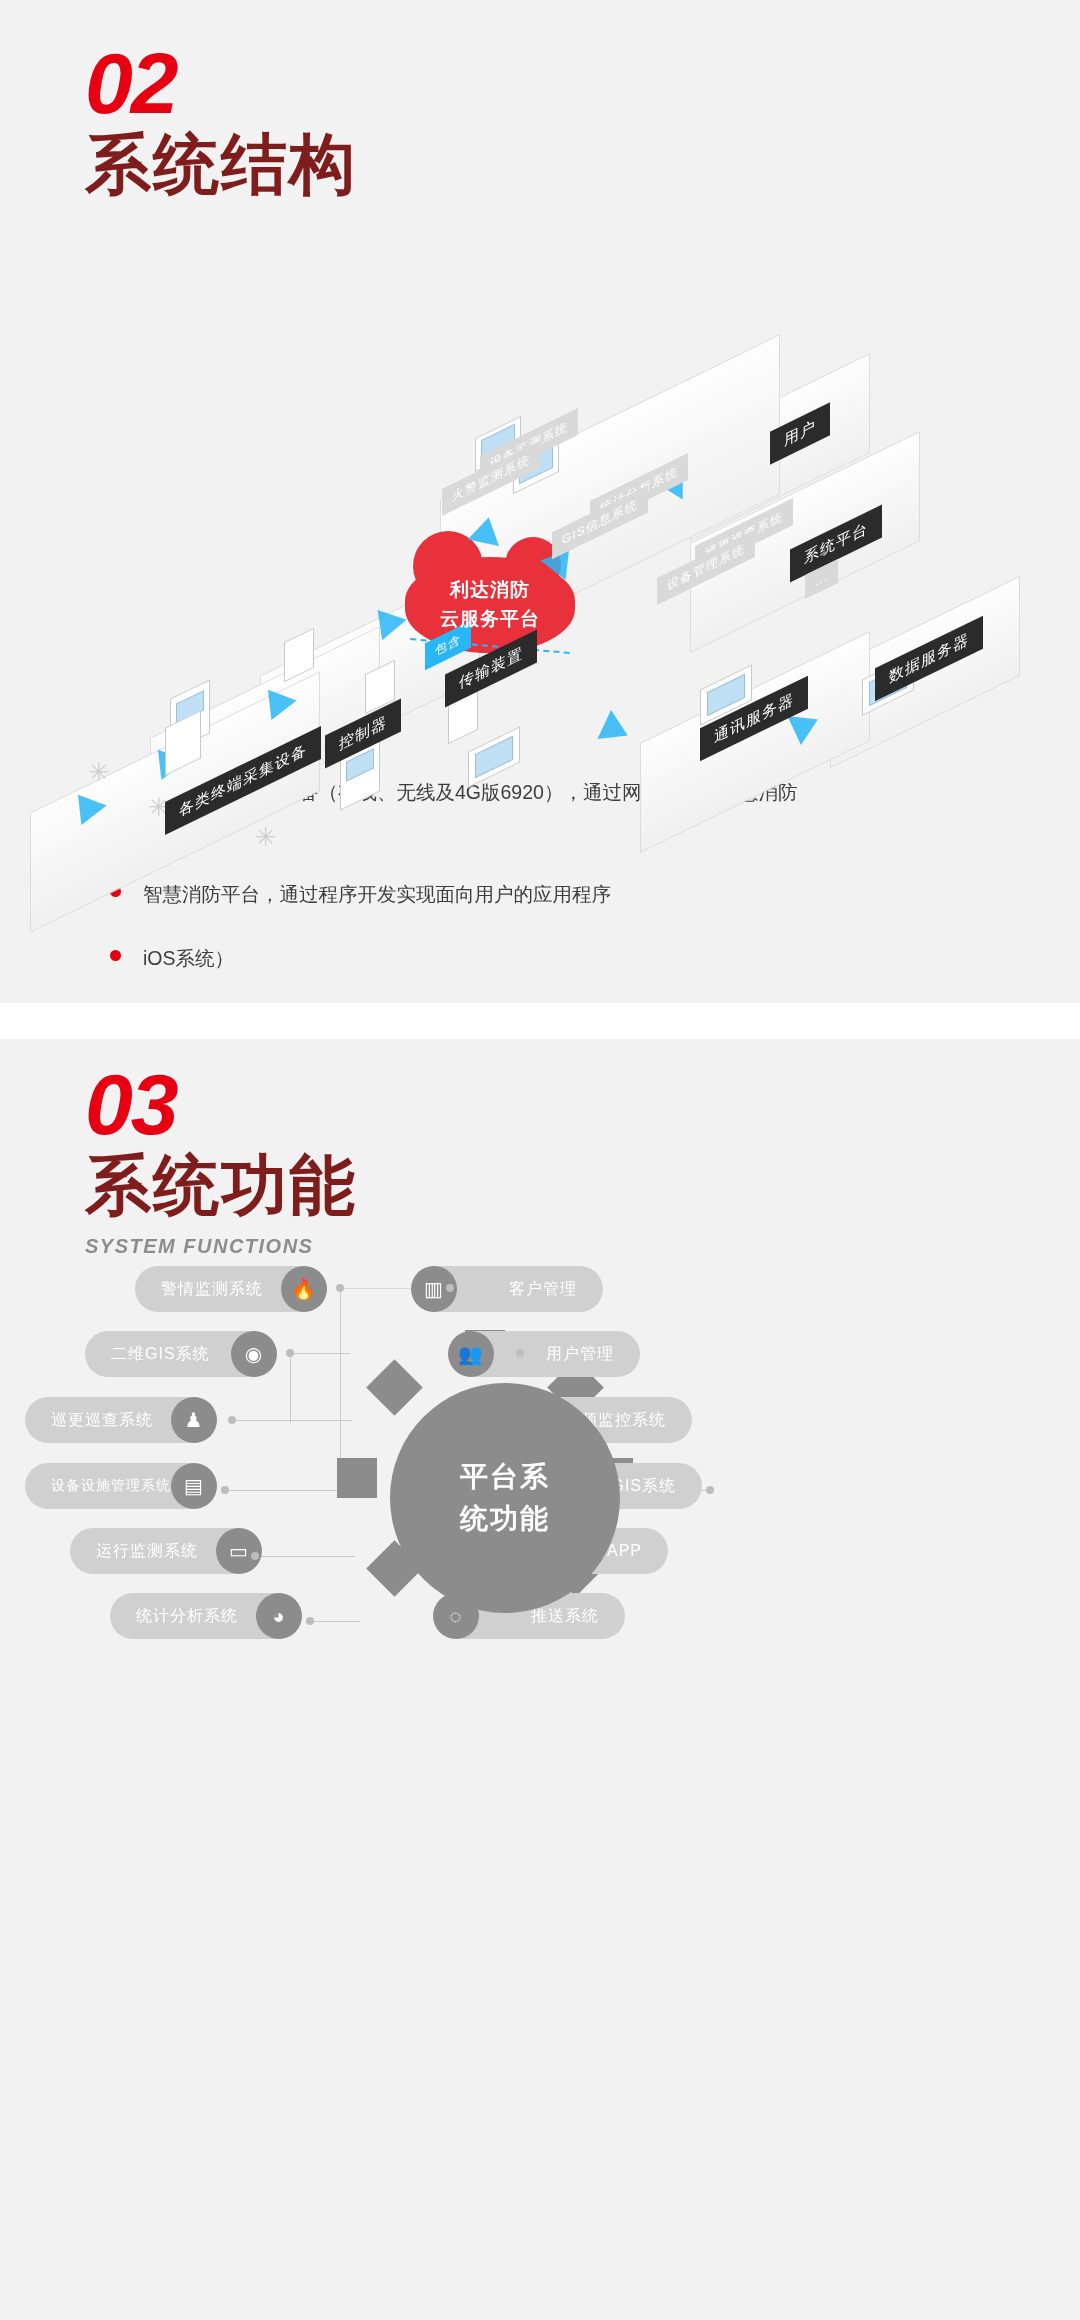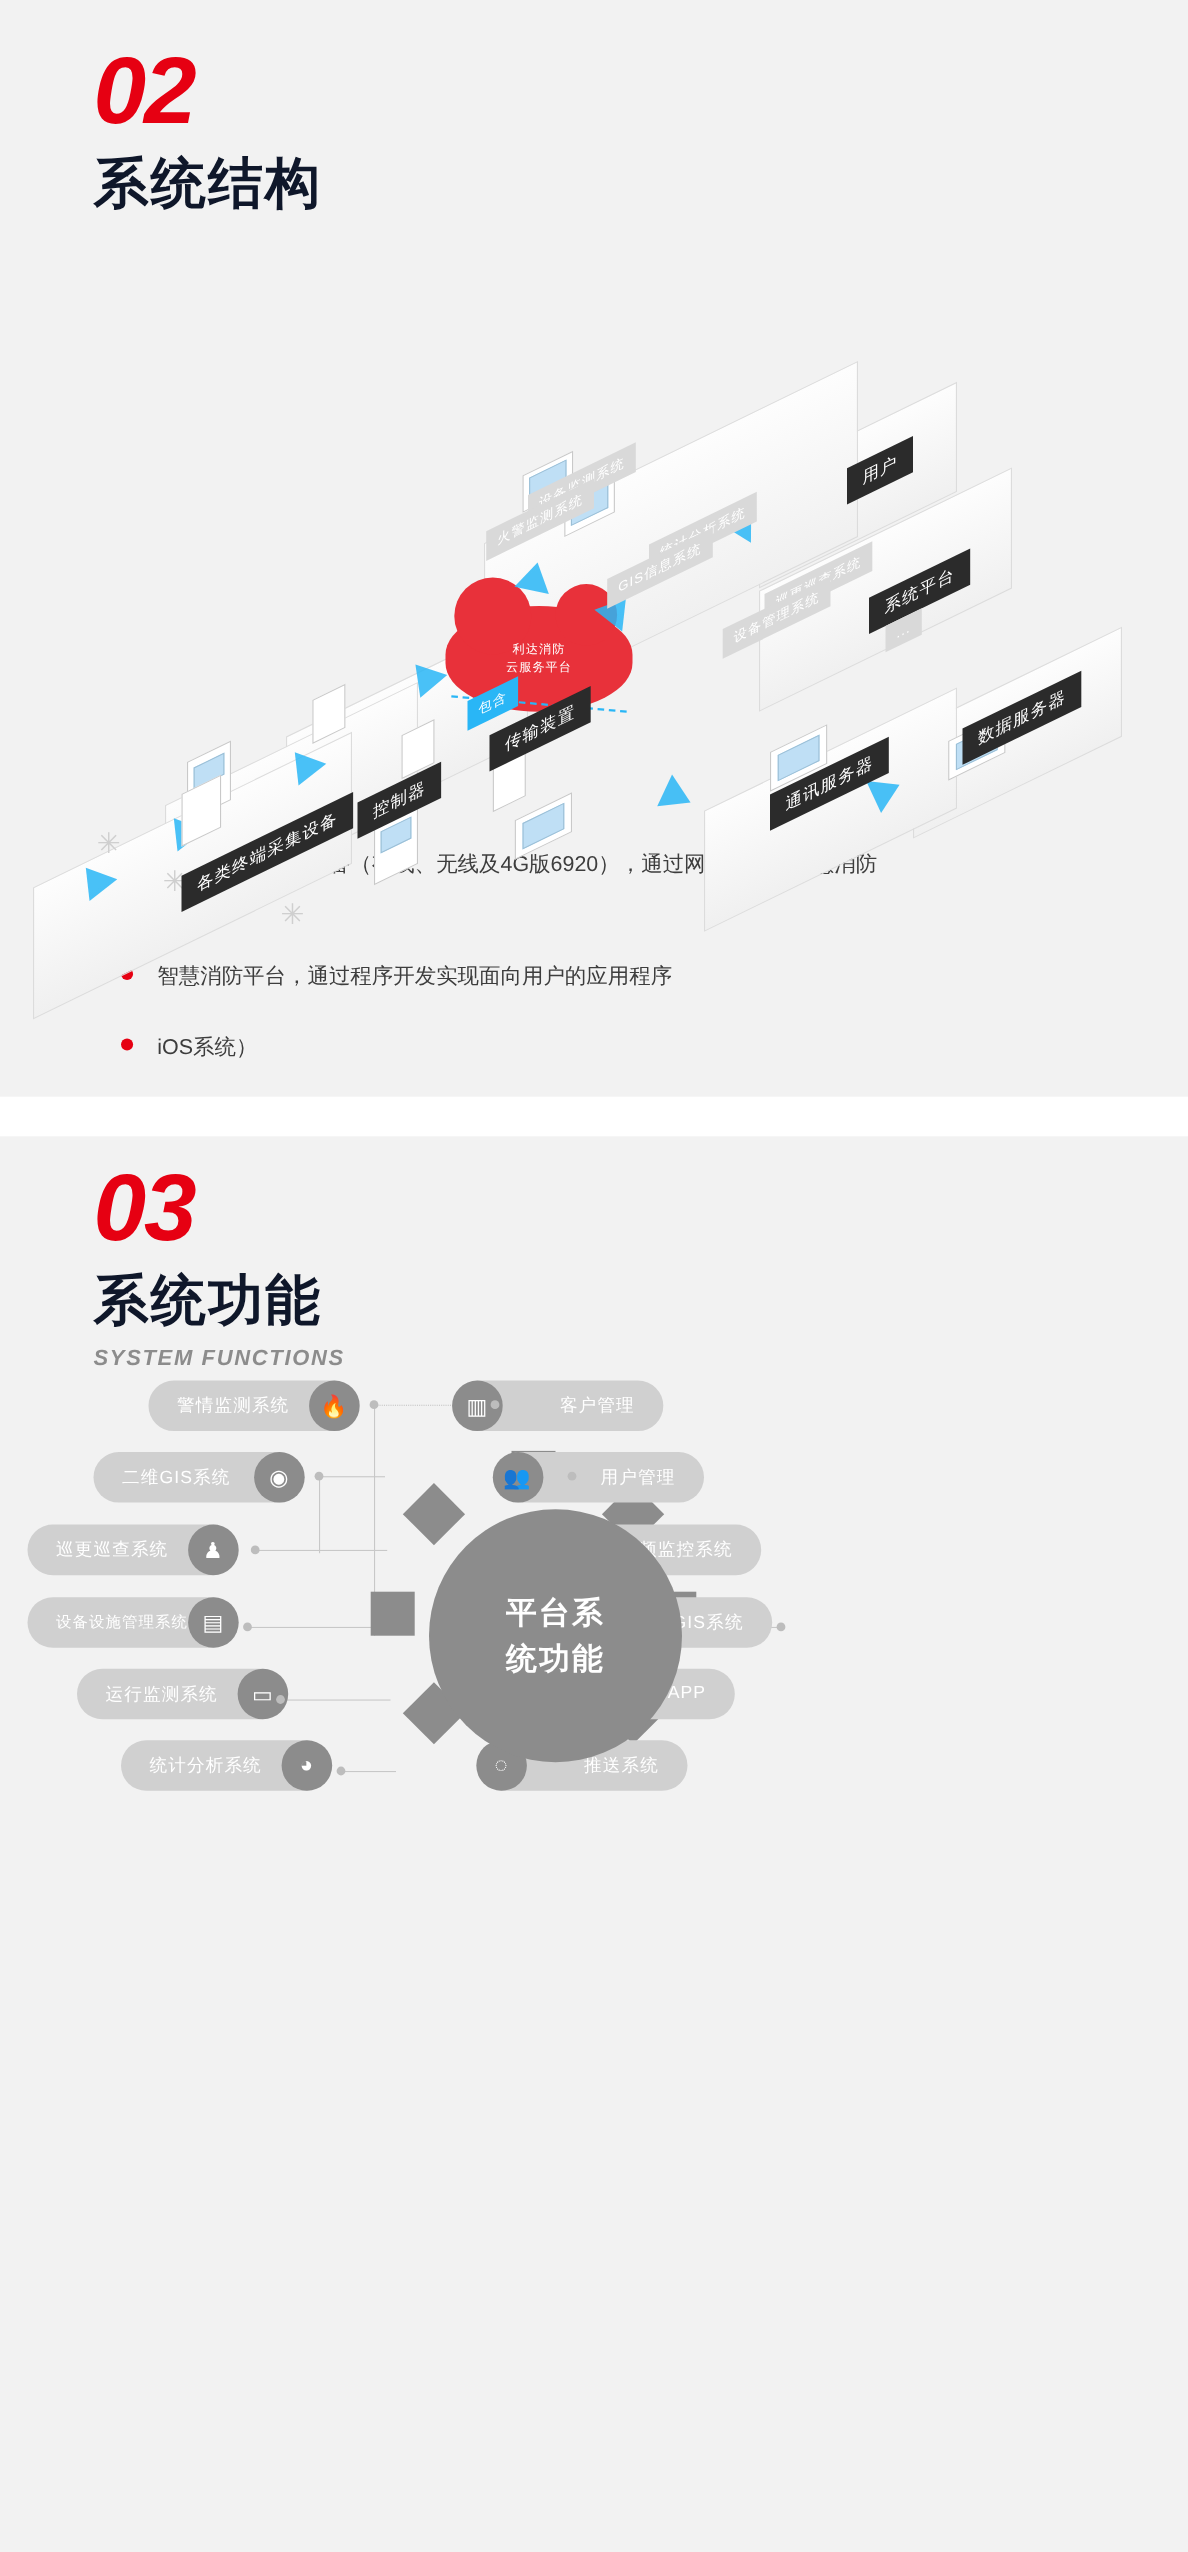--- a/index.html
+++ b/index.html
@@ -13,22 +13,22 @@
   }
   .section { position:relative; width:1080px; }
 
   
   .sec-num {
     font-family:Liberation Sans, sans-serif;
     font-size:86px; font-weight:bold; font-style:italic;
     color:#e60012; letter-spacing:-2px; line-height:1;
   }
   .sec-title {
-    font-size:50px; font-weight:bold; color:#0f172a;
-    line-height:1.1; margin-top:14px; letter-spacing:2px;
+    font-size:66px; font-weight:bold; color:#7f1d1d;
+    line-height:1.1; margin-top:2px; letter-spacing:2px;
   }
   .sec-sub {
     font-size:20px; font-weight:bold; font-style:italic;
     color:#8c8c8c; letter-spacing:1.5px; margin-top:14px;
   }
   .hdr-wrap { padding:40px 0 0 85px; }
 
   
   .diagram { position:relative; width:1080px; height:520px; margin-top:26px; }
   .plane {
@@ -53,21 +53,21 @@
     position:absolute; width:0;height:0;
     border-left:16px solid transparent;
     border-right:16px solid transparent;
     border-bottom:26px solid #29b6f6;
     opacity:.85;
   }
   .cloud {
     position:absolute; width:170px; height:96px; background:#e8313a;
     border-radius:50%/46%;
     display:flex; align-items:center; justify-content:center;
-    color:#fff; font-size:11px; font-weight:normal; text-align:center;
+    color:#fff; font-size:19px; font-weight:bold; text-align:center;
     line-height:1.5; letter-spacing:1px;
     box-shadow:0 0 0 0 rgba(0,0,0,0);
   }
   .cloud:before, .cloud:after{
     content:""; position:absolute; background:#e8313a; border-radius:50%;
   }
   .cloud:before{ width:70px;height:70px; left:8px; top:-26px;}
   .cloud:after{ width:56px;height:56px; right:14px; top:-20px;}
   .cloud span { position:relative; z-index:2; }
   .device {

